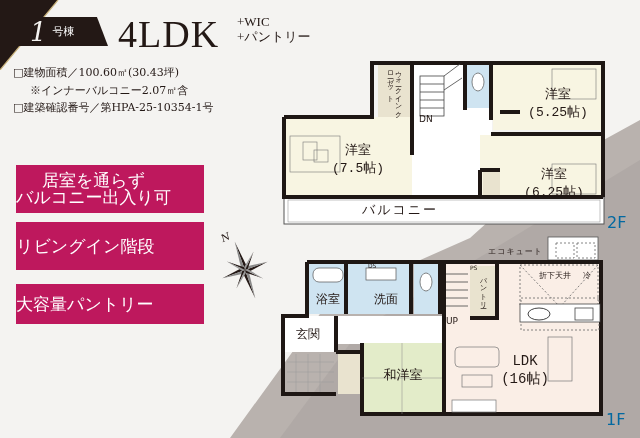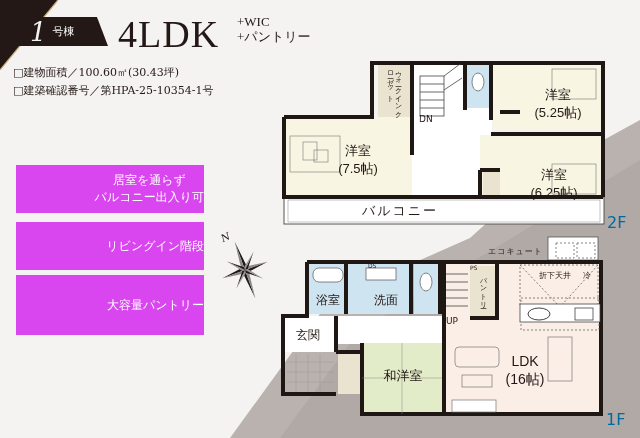--- a/index.html
+++ b/index.html
@@ -7,23 +7,23 @@
   .abs{position:absolute}
   .bg-diag{position:absolute;right:0;bottom:0;width:640px;height:438px;pointer-events:none}
   .corner{position:absolute;left:0;top:0;width:70px;height:70px}
   .badge{position:absolute;left:16px;top:17px;width:92px;height:29px;background:#231815;clip-path:polygon(0 0,88% 0,100% 100%,0 100%);color:#fff;display:flex;align-items:center}
   .badge .num{font-family:"DejaVu Serif",serif;font-style:italic;font-size:26px;margin-left:14px;line-height:1;color:#f4f3f1}
   .badge .gou{font-size:11px;margin-left:6px;color:#fff}
   .plan-type{position:absolute;left:118px;top:15px;font-family:"Liberation Serif",serif;font-size:38px;letter-spacing:1px;line-height:1;color:#231815}
   .plan-extra{position:absolute;left:237px;top:14px;font-family:Liberation Serif, serif;font-size:13px;line-height:15px;color:#231815}
   .spec{position:absolute;left:13px;top:64px;font-size:11px;line-height:17.5px;color:#231815}
   .spec .ind{padding-left:17px}
-  .feature{position:absolute;left:16px;width:188px;background:#d946ef;color:#fff;display:flex;align-items:center;justify-content:flex-end;text-align:center;font-size:12px;line-height:17px}
+  .feature{position:absolute;left:16px;width:188px;background:#be185d;color:#fff;display:flex;align-items:center;justify-content:flex-start;text-align:center;font-size:17px;line-height:17px}
   .compass{position:absolute;left:215px;top:225px;width:60px;height:80px}
-  .room-label{position:absolute;font-family:Liberation Sans, sans-serif;font-size:13px;text-align:center;line-height:18px;color:#231815}
+  .room-label{position:absolute;font-family:Liberation Mono, monospace;font-size:13px;text-align:center;line-height:18px;color:#231815}
   .small-label{position:absolute;font-family:"DejaVu Sans",sans-serif;font-size:8px;color:#231815}
   .floor-tag{position:absolute;font-family:"DejaVu Sans",sans-serif;font-size:16px;color:#0369a1}
 </style>
 </head>
 <body>
 
 <svg class="bg-diag" viewBox="0 0 640 438">
   <polygon points="640,120 640,438 230,438 330,300 470,238 540,175" fill="#b9b2ae"></polygon>
   <polygon points="280,438 360,330 640,160 640,438" fill="#aaa3a0" opacity="0.6"></polygon>
 </svg>
@@ -38,33 +38,34 @@
   <span class="gou">号棟</span>
 </div>
 <div class="plan-type">4LDK</div>
 <div class="plan-extra">
   <div>+WIC</div>
   <div>+パントリー</div>
 </div>
 
 <div class="spec">
   <div>□建物面積／100.60㎡(30.43坪)</div>
+  <div class="ind">※インナーバルコニー2.07㎡含</div>
   <div>□建築確認番号／第HPA-25-10354-1号</div>
 </div>
 
 <div class="feature" style="top:165px;height:48px">
   <div>
       <div>居室を通らず</div>
       <div>バルコニー出入り可</div>
     </div>
 </div>
 <div class="feature" style="top:222px;height:48px">
   <div>リビングイン階段</div>
 </div>
-<div class="feature" style="top:275px;height:60px">
+<div class="feature" style="top:284px;height:40px">
   <div>大容量パントリー</div>
 </div>
 
 <svg class="compass" viewBox="0 0 60 80">
   <text x="6" y="16" font-family="DejaVu Serif, serif" font-size="10" font-style="italic" transform="rotate(-25 10 12)" fill="#231815">N</text>
   <g transform="translate(30,45) rotate(-20)">
     <polygon points="0,-30 3,-3 0,0" fill="#231815"></polygon>
       <polygon points="0,-30 -3,-3 0,0" fill="#888"></polygon>
     <polygon points="0,30 -3,3 0,0" fill="#231815"></polygon>
       <polygon points="0,30 3,3 0,0" fill="#888"></polygon>

